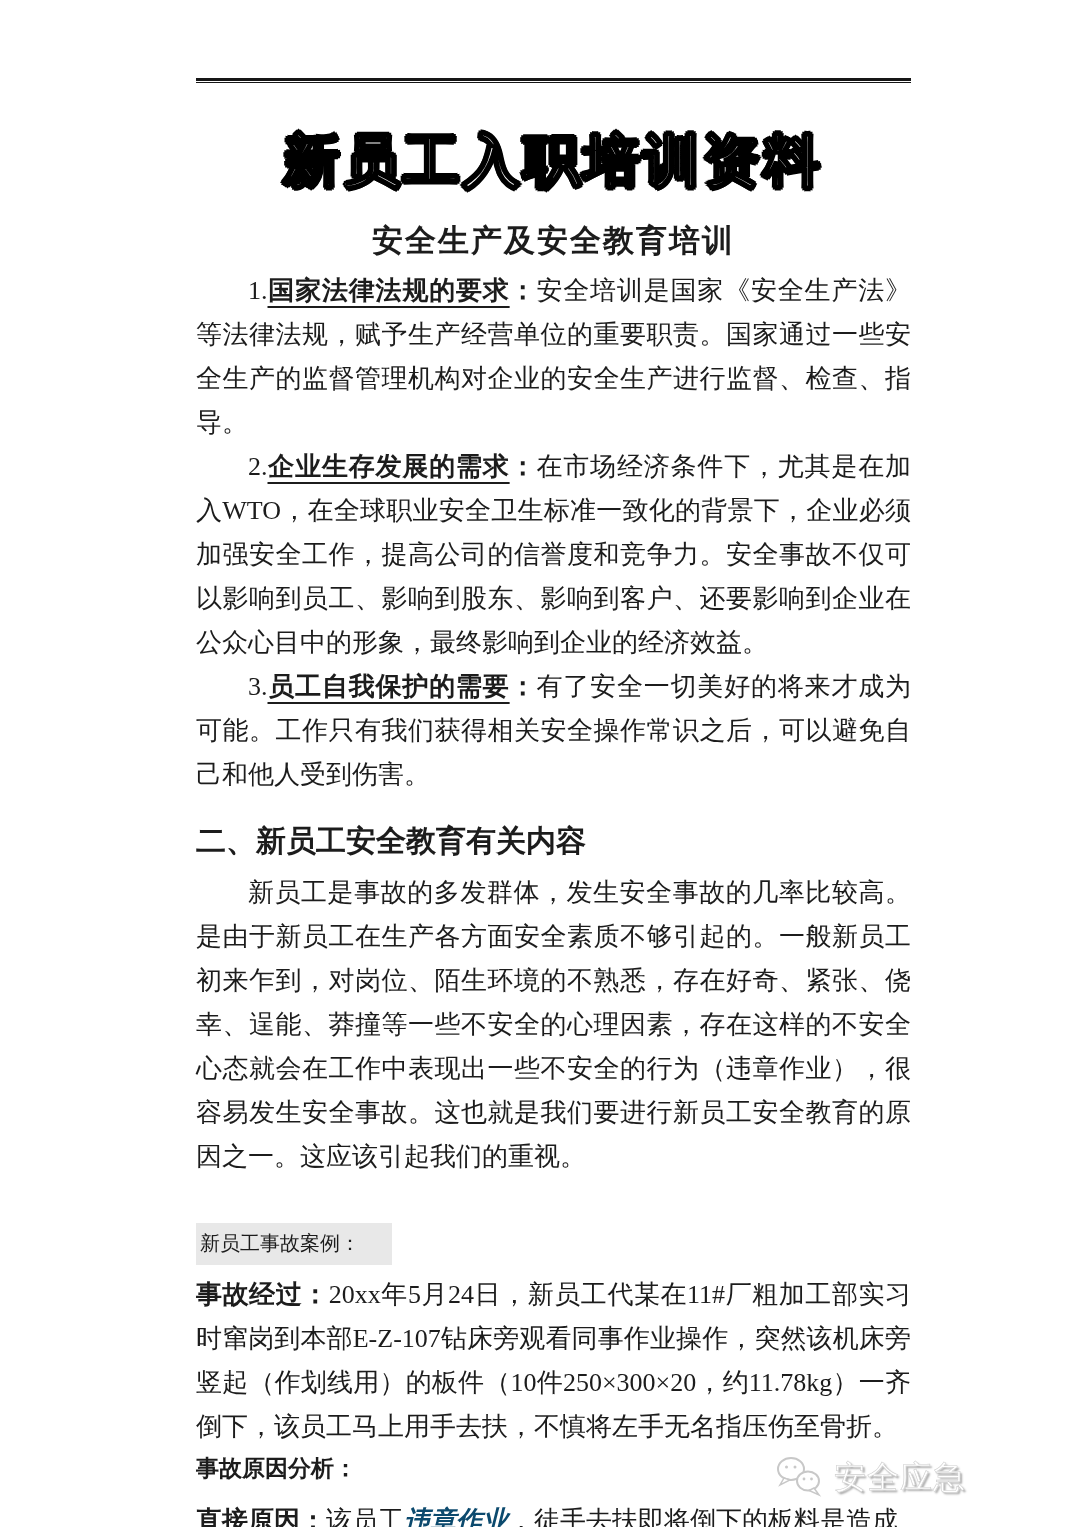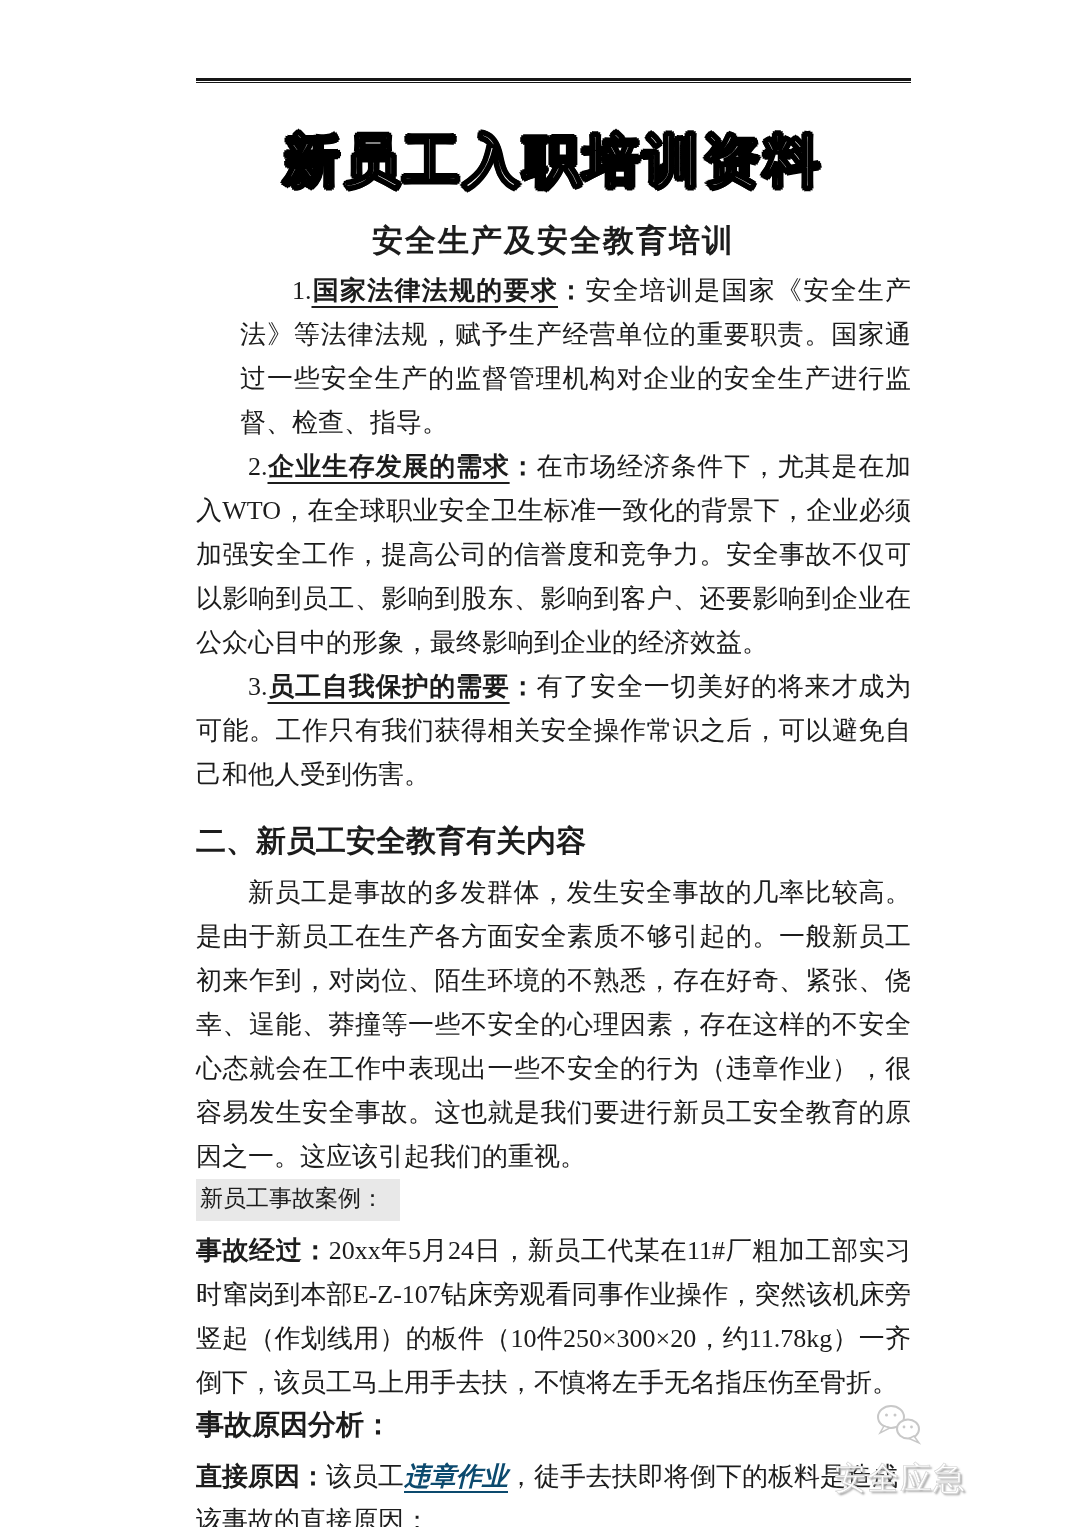--- a/index.html
+++ b/index.html
@@ -46,44 +46,45 @@
     line-height:40px;
     font-weight:bold;
   }
   .para{
     font-size:26px;
     line-height:44px;
     text-align:justify;
     text-indent:2em;
     margin:0;
   }
-  .para.first{margin-top:8px;margin-left:44px;}
+  .para.first{margin-top:8px;}
   .para.noindent{text-indent:0;}
   .bu{font-weight:bold;text-decoration:underline;text-decoration-thickness:2px;text-underline-offset:7px;}
   .lbl{font-weight:bold;text-align:center;}
   .red-run{
     font-weight:bold;font-style:italic;
     text-decoration:underline;text-decoration-thickness:2px;text-underline-offset:6px;
   }
   .case-wrap{margin-top:0;}
   .case-heading{
     display:inline-block;
-    font-size:23px;line-height:36px;
+    font-size:20px;line-height:36px;
     background:#e8e8e8;
-    padding:2px 16px 4px 4px;
+    padding:2px 32px 4px 4px;
+    margin-top:44px;
   }
   .p5{margin-top:8px;}
-  .h-analysis{margin-top:0;font-size:28px;line-height:40px;font-weight:bold;font-family:Liberation Serif, serif;}
+  .h-analysis{margin-top:0;font-size:23px;line-height:40px;font-weight:bold;font-family:Liberation Serif, serif;}
   .cause{margin-top:10px;font-size:26px;line-height:44px;}
   .cause+.cause{margin-top:2px;}
   .p4{margin-top:10px;}
   .watermark{
     position:absolute;
     right:30px;bottom:26px;
-    display:flex;align-items:center;gap:8px;flex-direction:column;
+    display:flex;align-items:center;gap:8px;
   }
   .wm-text{
     font-family:"Liberation Sans","DejaVu Sans",sans-serif;
     font-size:32px;
     color:#ffffff;
     -webkit-text-stroke:0.6px #cfcfcf;
     text-shadow:2px 2px 2px #a9a9a9;
     letter-spacing:1px;
   }
 </style>

